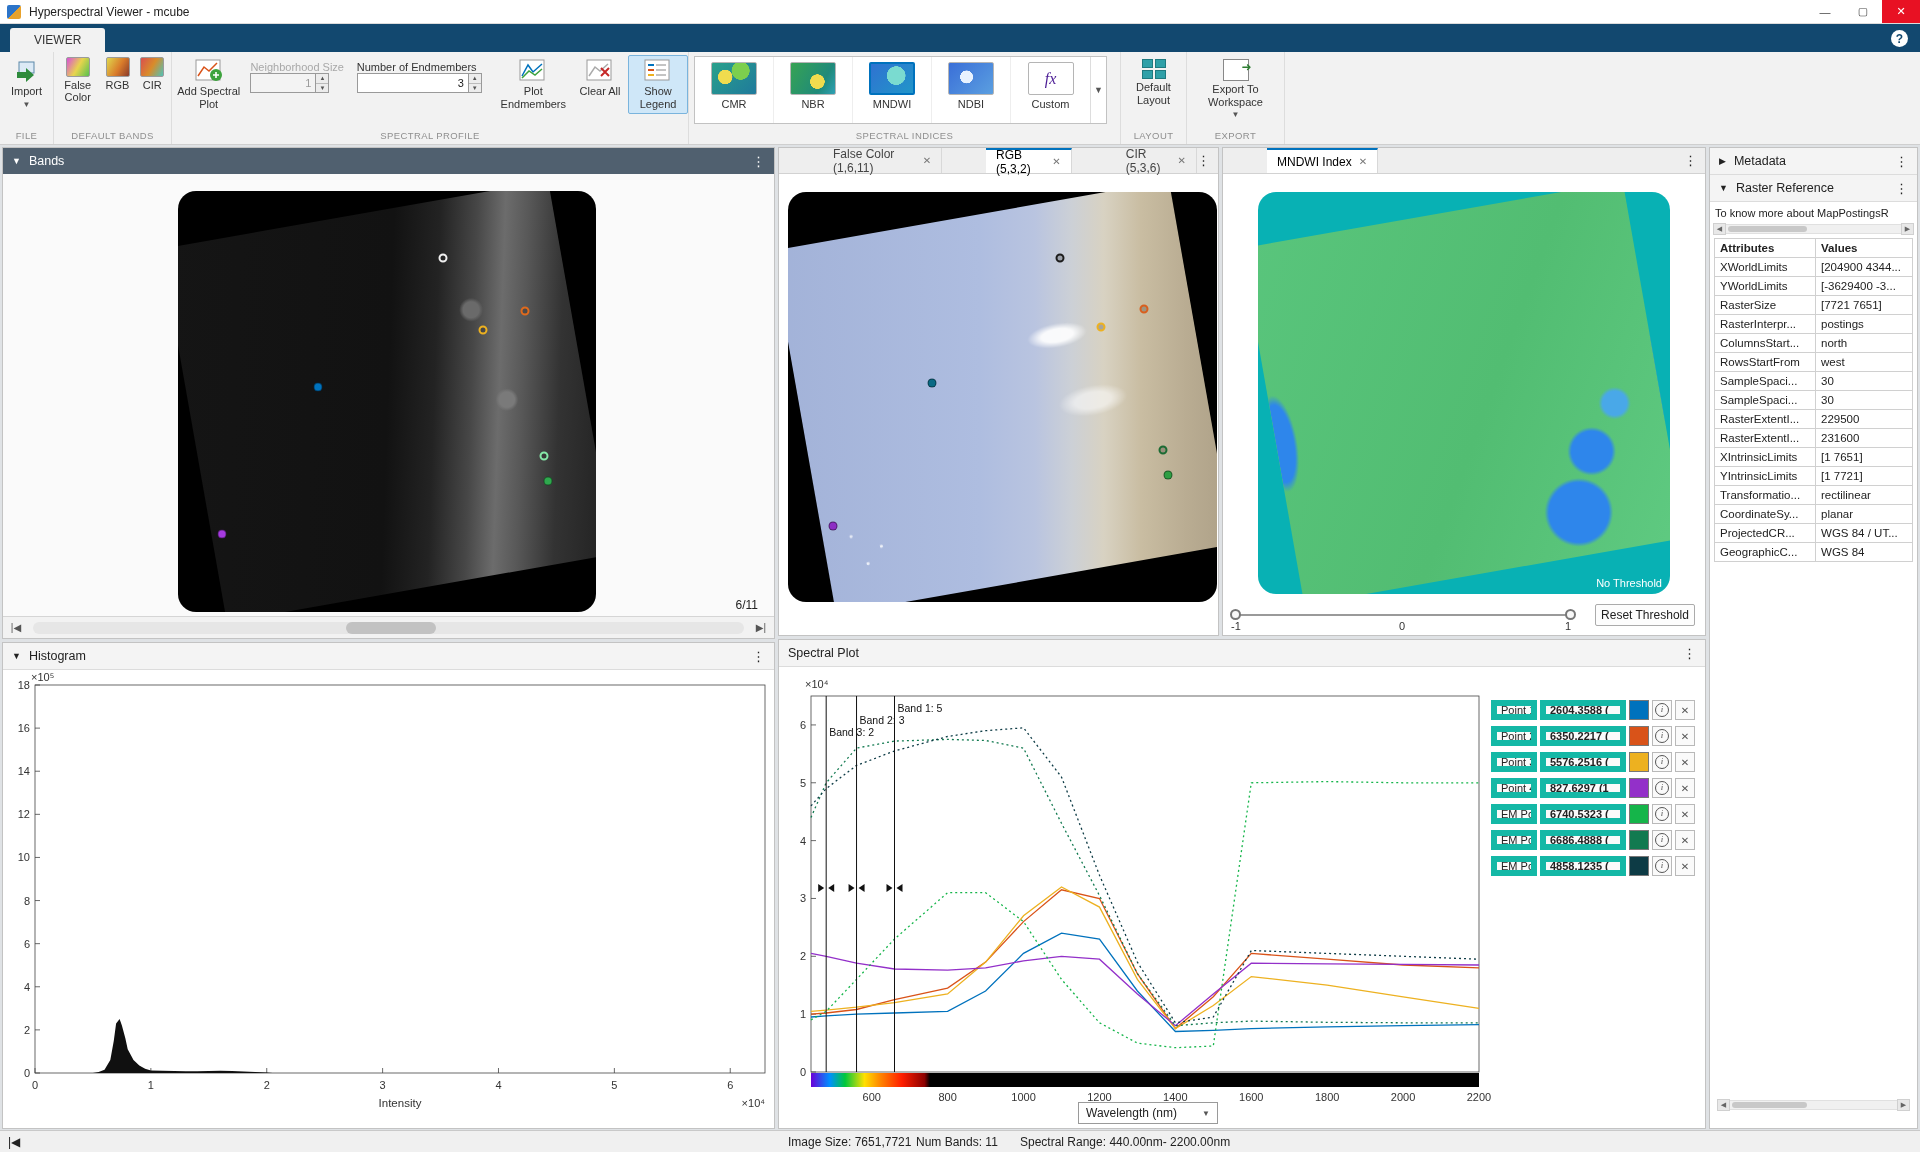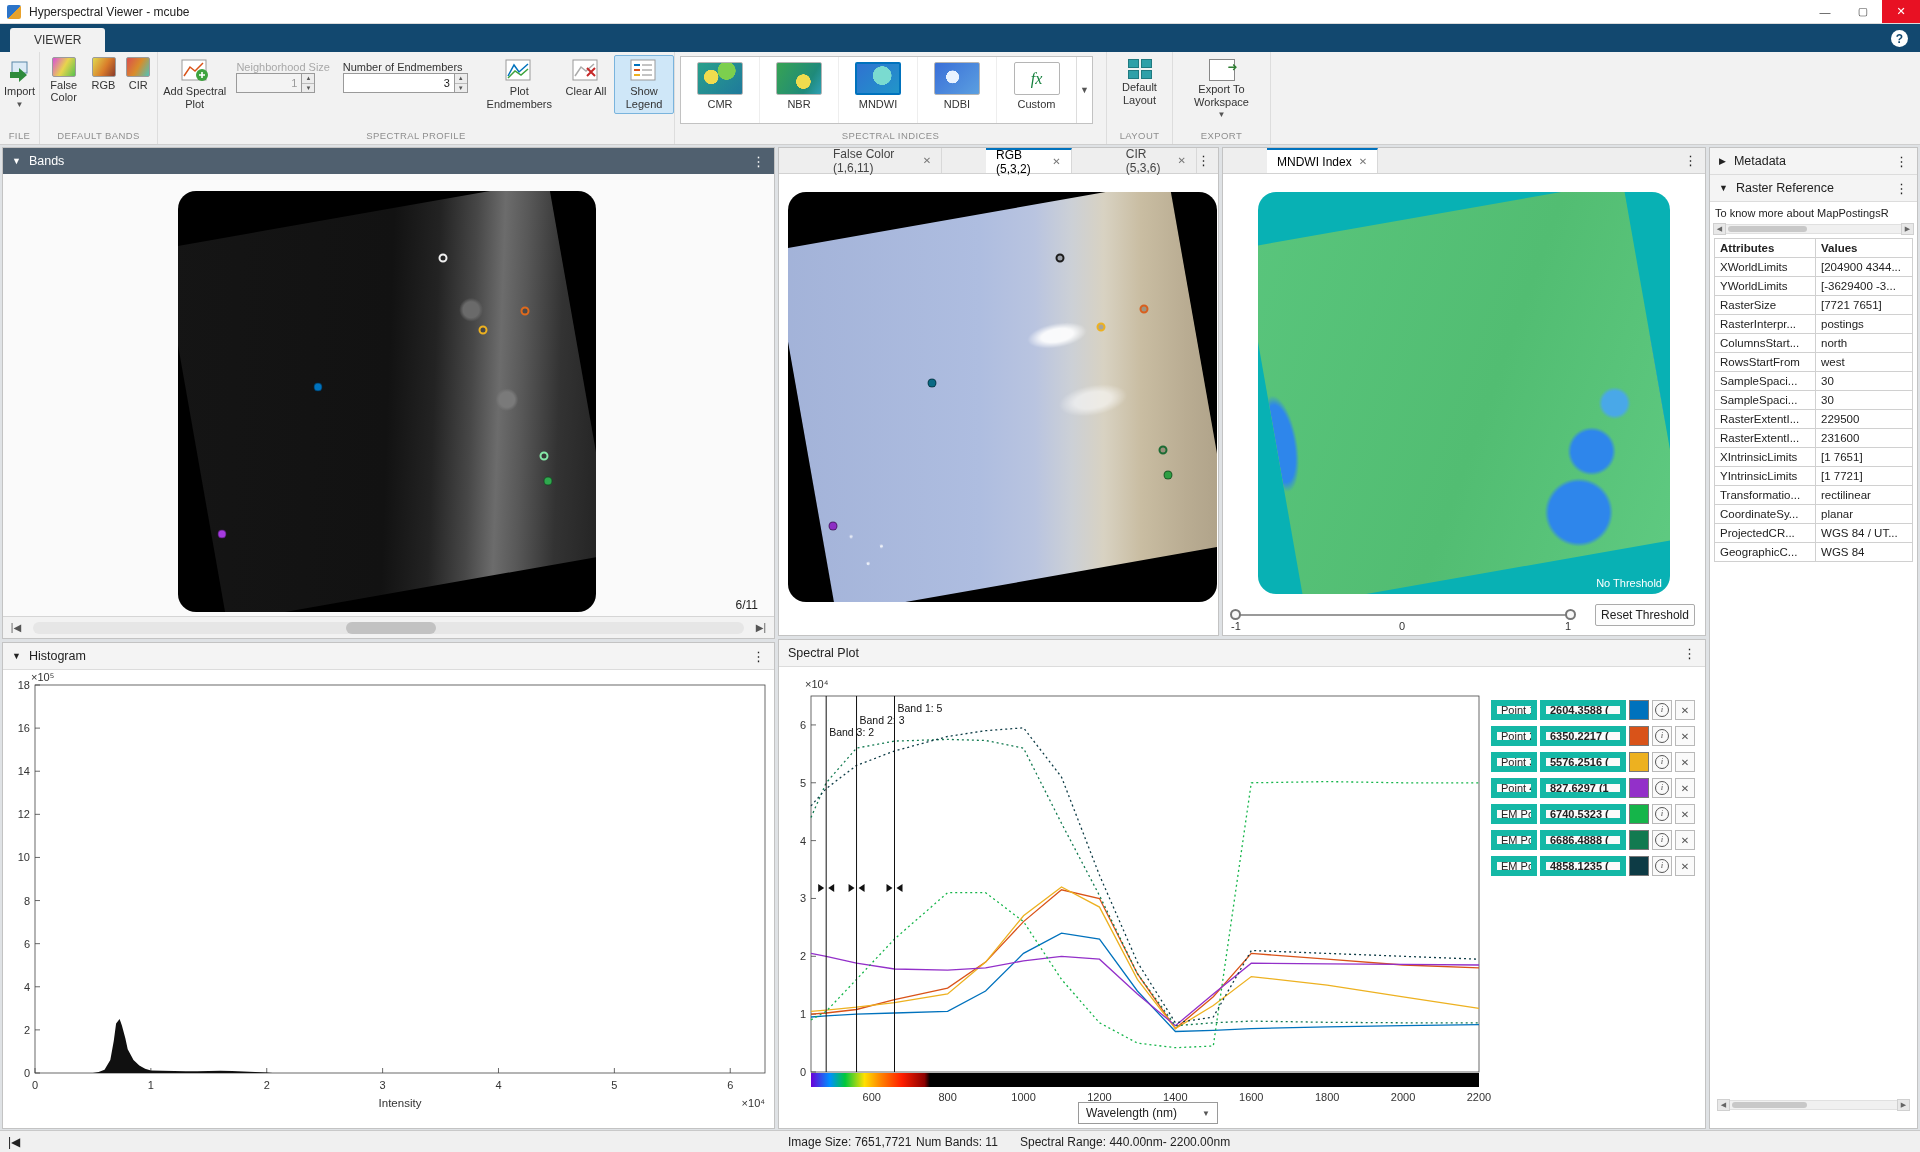--- a/index.html
+++ b/index.html
@@ -45,21 +45,21 @@
   .ic-contrast{width:15px;height:15px;border-radius:50%;background:linear-gradient(90deg,#555 50%,#fff 50%);border:1px solid #555;box-sizing:border-box;}
   .ic-snap{width:15px;height:12px;background:repeating-linear-gradient(90deg,#b5b5b5 0 3px,rgba(0,0,0,0) 3px 5px);border-bottom:1px solid #a5a5a5;}
   .gallery{display:flex;border:1px solid #c2c2c2;background:#fff;margin:2px 5px;height:68px;box-sizing:border-box;}
   .gitem{width:79px;display:flex;flex-direction:column;align-items:center;padding-top:5px;gap:3px;font-size:11px;color:#333;border-right:1px solid #eee;box-sizing:border-box;}
   .gthumb{width:46px;height:33px;border:1px solid #b5b5b5;border-radius:2px;box-sizing:border-box;}
   .gitem.selected .gthumb{border:2px solid #0072bd;}
   .gthumb.cmr{background:radial-gradient(circle at 30% 45%,#f0dc4e 0 20%,rgba(0,0,0,0) 21%),radial-gradient(circle at 65% 25%,#7ccf4e 0 24%,rgba(0,0,0,0) 25%),linear-gradient(135deg,#29a08b,#1f7a9c);}
   .gthumb.nbr{background:radial-gradient(circle at 60% 60%,#f0dc4e 0 22%,rgba(0,0,0,0) 23%),linear-gradient(120deg,#37a353,#1f8a7a 70%,#2fa0b5);}
   .gthumb.mndwi{background:radial-gradient(circle at 60% 40%,#7adbd0 0 30%,rgba(0,0,0,0) 31%),linear-gradient(135deg,#2f72d1,#2196c9);}
   .gthumb.ndbi{background:radial-gradient(circle at 40% 45%,#e8f2ff 0 20%,rgba(0,0,0,0) 21%),linear-gradient(135deg,#3a6fd8,#5b9fe0);}
-  .gthumb.custom{background:#fff;display:flex;align-items:center;justify-content:center;font-style:italic;font-family:"Liberation Serif",serif;font-size:16px;color:#15803d;}
+  .gthumb.custom{background:#fff;display:flex;align-items:center;justify-content:center;font-style:italic;font-family:"Liberation Serif",serif;font-size:16px;color:#4c1d95;}
   .gallery-arrow{width:15px;display:flex;align-items:center;justify-content:center;color:#555;font-size:9px;border-left:1px solid #ddd;}
   .ic-grid{width:24px;height:20px;display:grid;grid-template-columns:1fr 1fr;grid-template-rows:1fr 1fr;gap:2px;}
   .ic-grid span{background:#2fa0a8;border:1px solid #1f7a80;}
   .ic-export{width:24px;height:20px;border:1px solid #888;position:relative;background:#fff;}
   .ic-export:after{content:"➜";position:absolute;right:-4px;top:1px;color:#2e7d32;font-size:12px;}
 
   
   .panel{position:absolute;background:#fff;border:1px solid #c3c3c3;box-sizing:border-box;}
   .phead-dark{height:26px;background:#50606f;color:#fff;display:flex;align-items:center;gap:8px;padding:0 9px;font-size:12.5px;}
   .phead{height:26px;background:#f4f4f4;border-bottom:1px solid #dcdcdc;color:#222;display:flex;align-items:center;gap:8px;padding:0 9px;font-size:12.5px;}
@@ -128,21 +128,21 @@
   </div>
 </div>
 
 <div class="tabbar">
   <div class="viewer-tab">VIEWER</div>
   <div class="help-btn">?</div>
 </div>
 
 <div class="ribbon">
 
-  <div class="rsec" style="width:40px">
+  <div class="rsec" style="width:54px">
     <div class="rsec-content" style="justify-content:center">
       <div class="rbtn">
         <svg width="26" height="24">
             <rect x="5" y="3" width="15" height="11" fill="#dceaf6" stroke="#5b87a8"></rect>
             <path d="M3 13 h9 v-4 l8 7 -8 7 v-4 H3z" fill="#2e8b3c"></path>
           </svg>
         <span>Import</span>
         <span class="caret">▼</span>
       </div>
     </div>

